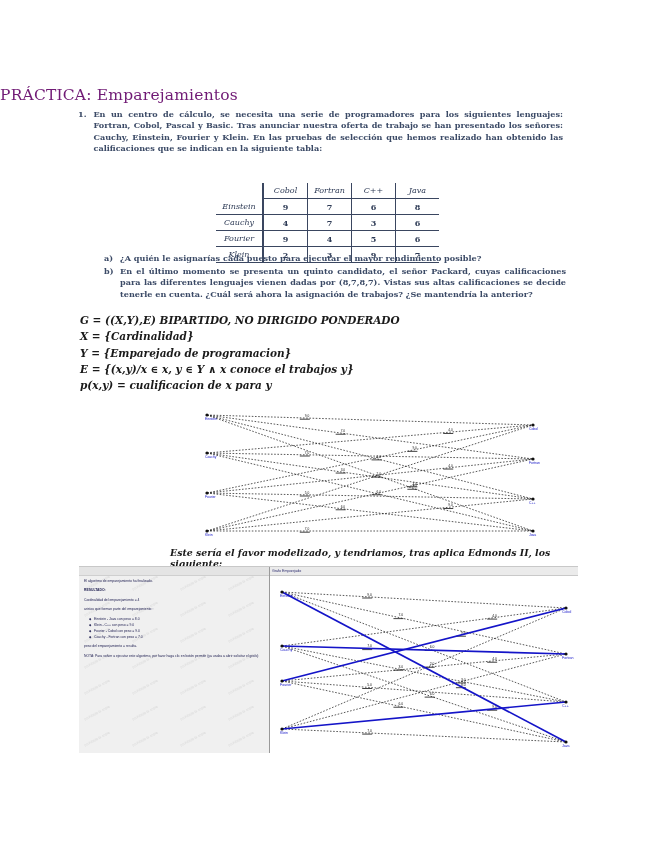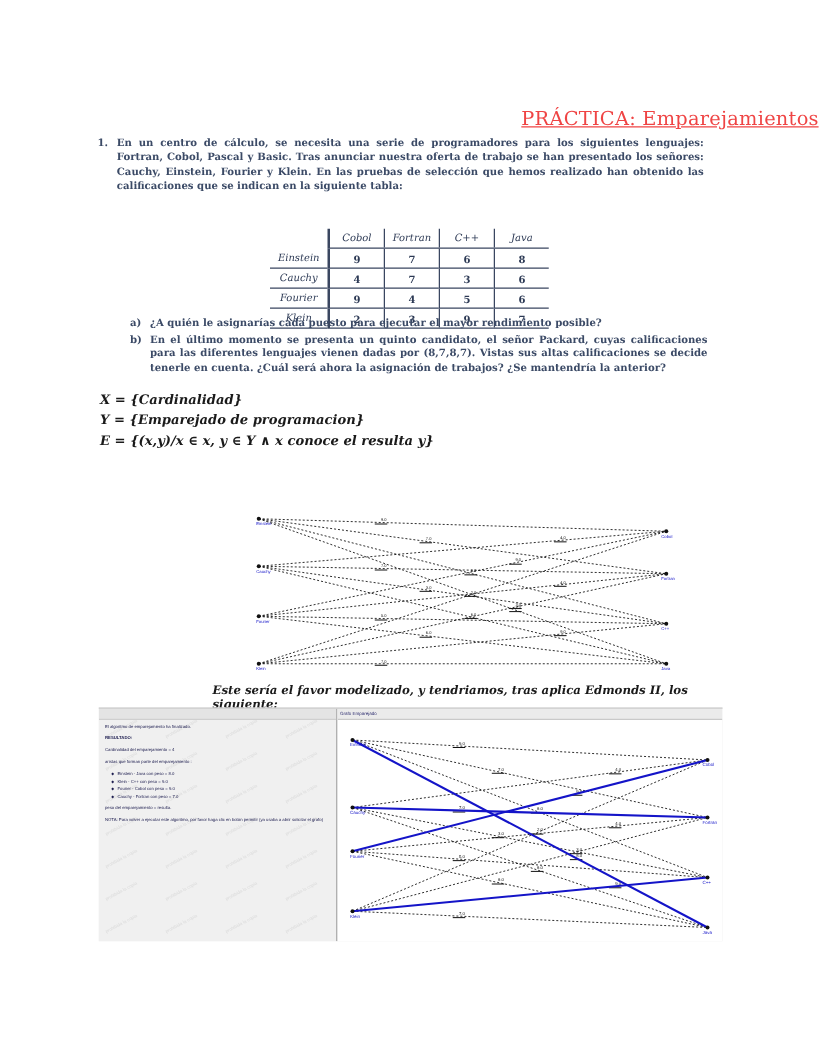--- a/index.html
+++ b/index.html
@@ -13,26 +13,25 @@
     position: relative;
     font-family: "Liberation Serif", serif;
     overflow: hidden;
   }
 
   
   .doc-title {
     position: absolute;
     left: 0; right: 0;
     top: 86px;
-    text-align: right;
+    text-align: left;
     font-family: "DejaVu Serif", serif;
     font-size: 15.5px;
-    color: #ef4444;
+    color: #701a75;
     letter-spacing: .2px;
-    text-decoration: underline;
   }
 
   
   .problem {
     position: absolute;
     left: 78px;
     top: 109px;
     width: 485px;
     display: flex;
     gap: 7px;
@@ -303,23 +302,25 @@
 <div class="subq a">
   <span class="lbl">a)</span>
   <span class="txt">¿A quién le asignarías cada puesto para ejecutar el mayor rendimiento posible?</span>
 </div>
 <div class="subq b">
   <span class="lbl">b)</span>
   <span class="txt">En el último momento se presenta un quinto candidato, el señor Packard, cuyas calificaciones para las diferentes lenguajes vienen dadas por (8,7,8,7). Vistas sus altas calificaciones se decide tenerle en cuenta. ¿Cuál será ahora la asignación de trabajos? ¿Se mantendría la anterior?</span>
 </div>
 
 <div class="defs">
+  <div>G = ((X,Y),E) BIPARTIDO, NO DIRIGIDO PONDERADO</div>
   <div>X = {Cardinalidad}</div>
   <div>Y = {Emparejado de programacion}</div>
-  <div>E = {(x,y)/x ∈ x, y ∈ Y ∧ x conoce el resulta y}</div>
+  <div>E = {(x,y)/x ∈ x, y ∈ Y ∧ x conoce el trabajos y}</div>
+  <div>p(x,y) = cualificacion de x para y</div>
 </div>
 
 <div class="fig-mid">
   <svg id="svg-mid" width="360" height="140" viewBox="0 0 360 140">
       <line x1="14" y1="12" x2="340" y2="22" stroke="#111111" stroke-width="0.7" stroke-dasharray="1.6 1.6"></line>
       <line x1="14" y1="12" x2="340" y2="56" stroke="#111111" stroke-width="0.7" stroke-dasharray="1.6 1.6"></line>
       <line x1="14" y1="12" x2="340" y2="96" stroke="#111111" stroke-width="0.7" stroke-dasharray="1.6 1.6"></line>
       <line x1="14" y1="12" x2="340" y2="128" stroke="#111111" stroke-width="0.7" stroke-dasharray="1.6 1.6"></line>
       <line x1="14" y1="50" x2="340" y2="22" stroke="#111111" stroke-width="0.7" stroke-dasharray="1.6 1.6"></line>
       <line x1="14" y1="50" x2="340" y2="56" stroke="#111111" stroke-width="0.7" stroke-dasharray="1.6 1.6"></line>

